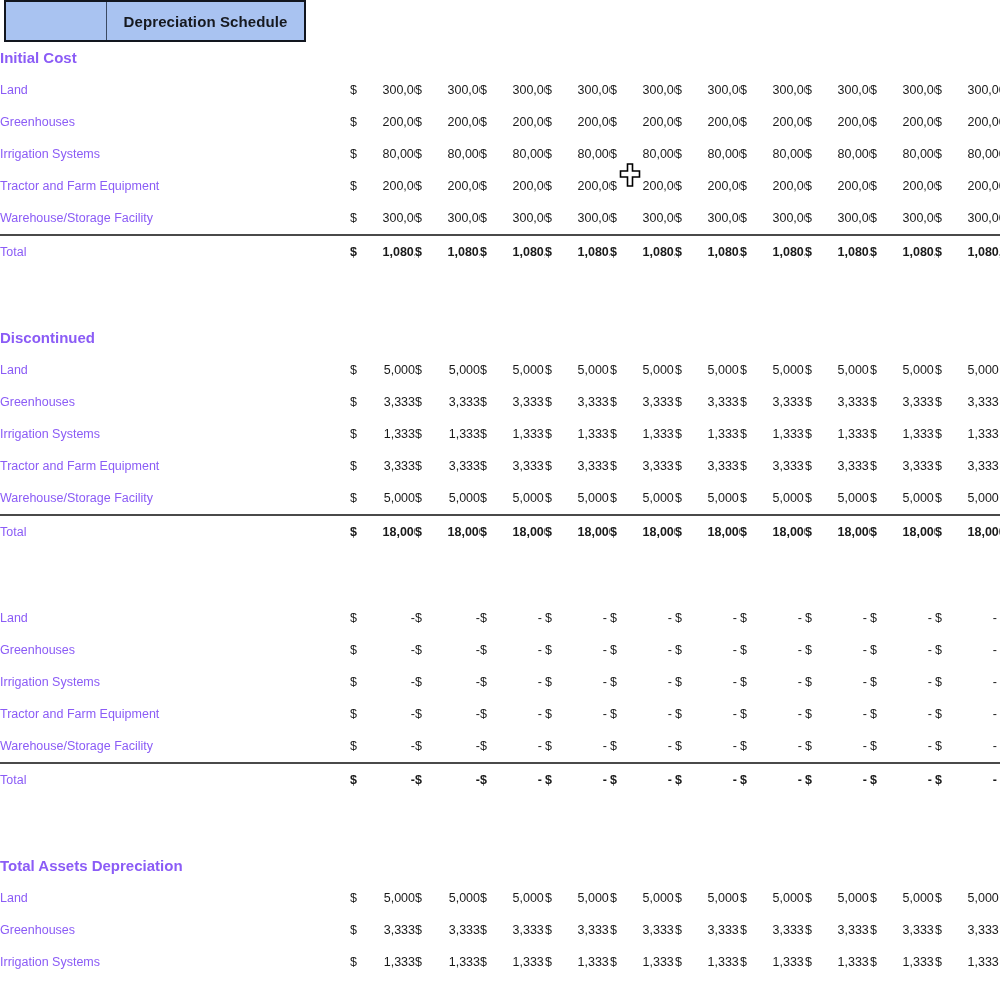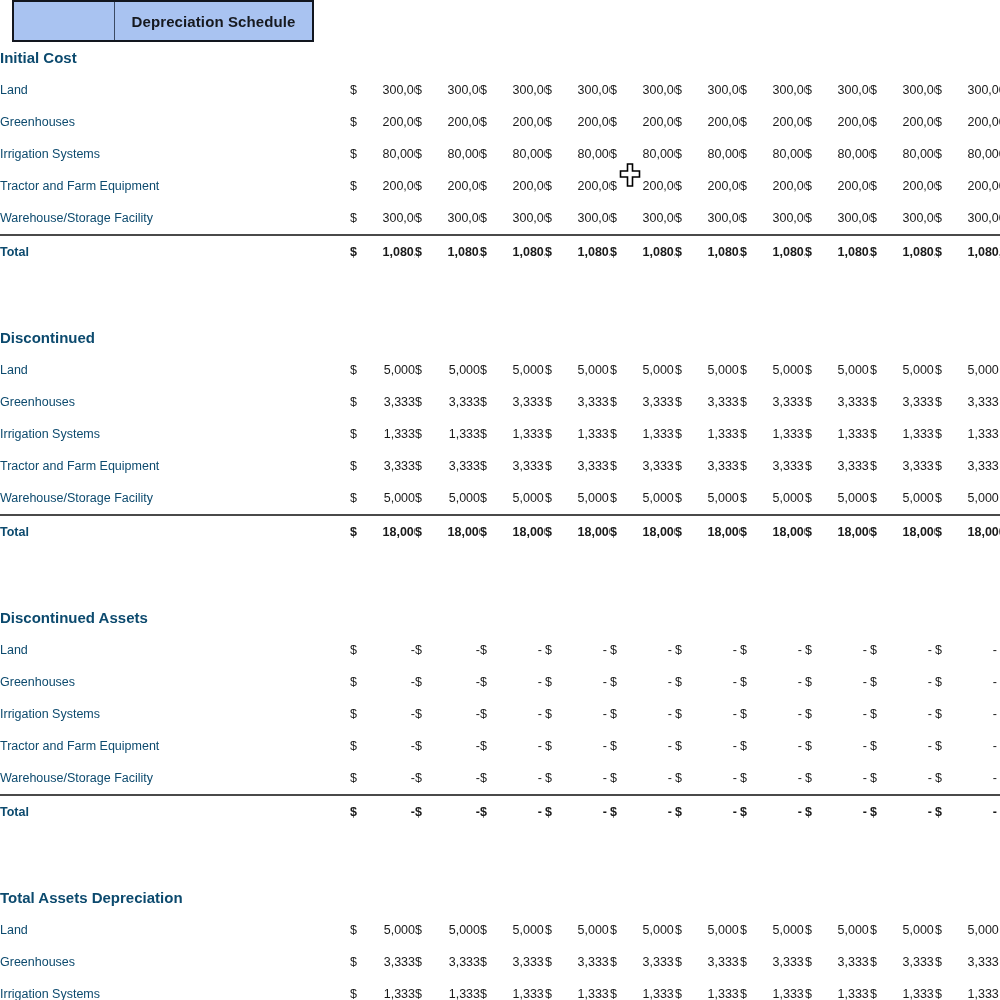--- a/index.html
+++ b/index.html
@@ -13,21 +13,21 @@
     height: 1000px;
     overflow: hidden;
     font-family: "Liberation Sans", sans-serif;
     color: #1a1a1a;
     position: relative;
   }
 
   
   #title-bar {
     position: absolute;
-    left: 12px;
+    left: 4px;
     top: 0;
     width: 302px;
     height: 42px;
     box-sizing: border-box;
     background: #a9c3f1;
     border: 2px solid #12161f;
     display: flex;
     align-items: center;
     overflow: hidden;
   }
@@ -68,21 +68,21 @@
     vertical-align: middle;
     white-space: nowrap;
     overflow: hidden;
   }
 
   
   td.label-cell {
     width: 350px;
     padding-left: 2px;
     font-size: 12.5px;
-    color: #0c4a6e;
+    color: #8b5cf6;
   }
   td.label-cell.section {
     font-weight: bold;
     font-size: 15px;
   }
   td.label-cell.total {
     font-size: 12.5px;
   }
 
   
@@ -101,21 +101,21 @@
   td.cur-w { width: 22px; }
   td.num-w1 { width: 106px; }
   td.num-w2 { width: 92px; }
   td.cur-n { width: 12px; }
   td.num-n { width: 52px; }
 
   
   td.num.tight { padding-right: 3px; }
 
   tr.row-total td { font-weight: bold; }
-  tr.row-total td.label-cell { font-weight: bold; }
+  tr.row-total td.label-cell { font-weight: normal; }
 
   
   tr.rule-row td {
     height: 0;
     line-height: 0;
     padding: 0;
   }
   .rule-line {
     width: 1000px;
     height: 2px;
@@ -454,24 +454,20 @@
           <td class="cur cur-n">$</td>
           <td class="num num-n tight">18,000</td>
         </tr>
         <tr class="spacer">
           <td colspan="21">&nbsp;</td>
         </tr>
         <tr class="spacer-sm">
           <td colspan="21">&nbsp;</td>
         </tr>
         <tr>
-          <td class="label-cell section" colspan="1">Discontinued Assets</td>
-          <td colspan="20"></td>
-        </tr>
-        <tr>
           <td class="label-cell">Land</td>
           <td class="cur cur-w">$</td>
           <td class="num num-w1">-</td>
           <td class="cur cur-w">$</td>
           <td class="num num-w2">-</td>
           <td class="cur cur-n">$</td>
           <td class="num num-n tight">-</td>
           <td class="cur cur-n">$</td>
           <td class="num num-n tight">-</td>
           <td class="cur cur-n">$</td>

